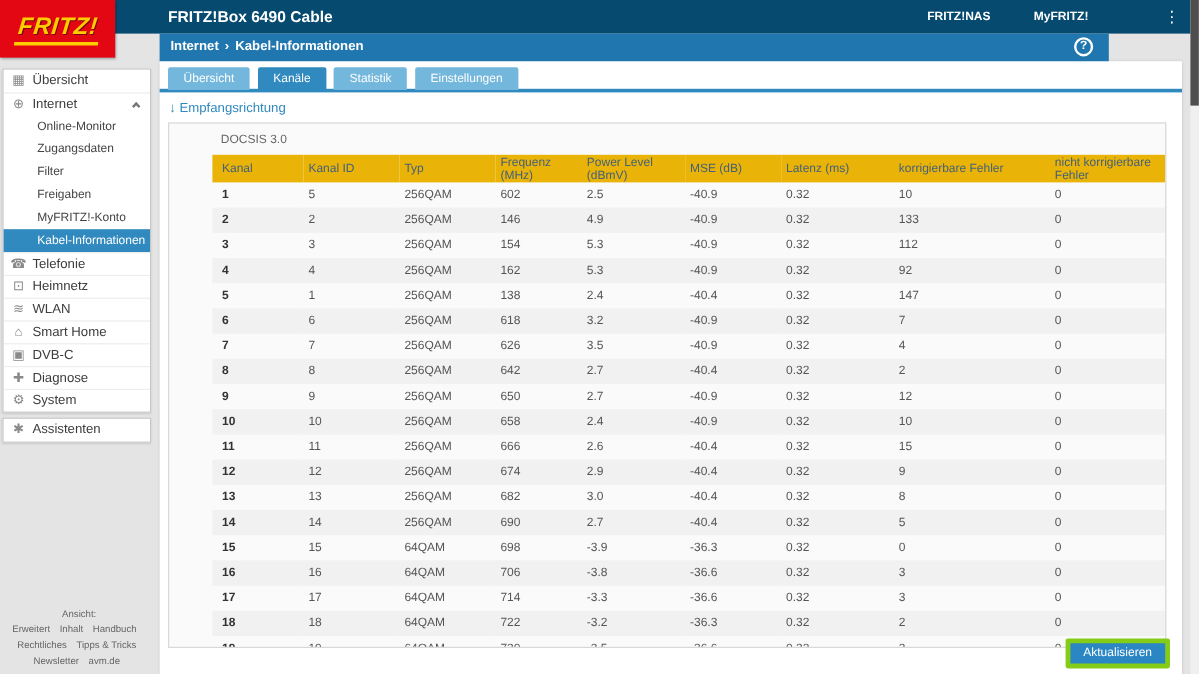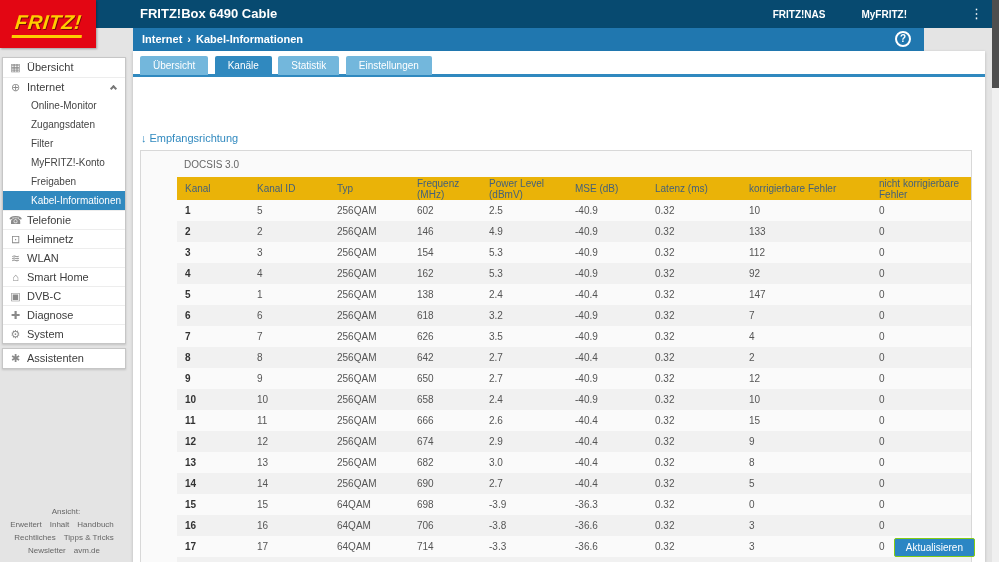--- a/index.html
+++ b/index.html
@@ -35,21 +35,21 @@
 
   
   .main-panel { position:absolute; left:133px; top:51px; width:852px; height:511px; background:#fff;
                 box-shadow:0 1px 3px rgba(0,0,0,.2); }
   .tabs { padding:4px 0 16px 7px; height:23px; }
   .tab { display:inline-block; height:19px; line-height:19px; padding:0 13px; margin-right:2px;
          background:#73B7DC; color:#fff; font-size:10px; cursor:pointer; border-radius:2px 2px 0 0; }
   .tab.active { background:#3089BF; }
   .tab-line { height:3px; background:#3089BF; }
 
-  .anchor-link { padding:7px 12px 6px 8px; font-size:11px; color:#3089BF; cursor:pointer;margin-top:48px; }
+  .anchor-link { padding:7px 12px 6px 8px; font-size:11px; color:#3089BF; cursor:pointer; }
   .anchor-link .arr { margin-right:3px; }
 
   .content-box { margin:0 13px 0 7px; height:438px; background:#FAFAFA; border:1px solid #D8D8D8; overflow:hidden;padding-left:36px; }
   .docsis { font-size:10px; color:#666; padding:8px 0 7px 7px; }
 
   table.data { width:100%; border-collapse:collapse; table-layout:fixed; font-size:10px; color:#555; }
   table.data th { background:#eab308; color:#44617A; font-weight:normal; text-align:left;
                   height:23px; padding:0 4px; }
   table.data td { height:21px; padding:0 4px; }
   table.data tbody tr:nth-child(even) { background:#F1F1F1; }
@@ -57,21 +57,21 @@
   table.data td.c-first { font-weight:bold; color:#333; }
   table.data th:nth-child(1), table.data td:nth-child(1) { width:76px; }
   table.data th:nth-child(2), table.data td:nth-child(2) { width:80px; }
   table.data th:nth-child(3), table.data td:nth-child(3) { width:80px; }
   table.data th:nth-child(4), table.data td:nth-child(4) { width:72px; }
   table.data th:nth-child(5), table.data td:nth-child(5) { width:86px; }
   table.data th:nth-child(6), table.data td:nth-child(6) { width:80px;margin-top:30px; }
   table.data th:nth-child(7), table.data td:nth-child(7) { width:94px; }
   table.data th:nth-child(8), table.data td:nth-child(8) { width:130px; }
 
-  .refresh-btn { position:absolute; right:10px; bottom:5px; background:#2B86C4; border:1px solid #84cc16;
+  .refresh-btn { position:absolute; right:10px; bottom:5px; background:#2B86C4; border:4px solid #84cc16;
                  color:#fff; font-size:10px; padding:3px 11px; border-radius:2px; cursor:pointer;
                  font-family:"Liberation Sans", sans-serif; }
 
   
   .sidebar { position:absolute; left:2px; top:57px; width:124px; z-index:1; font-size:11px; color:#3C3C3C; }
   .sb-box { background:#fff; border:1px solid #C6C6C6; box-shadow:0 1px 2px rgba(0,0,0,.15); }
   .sb-item { position:relative; height:19px; line-height:19px; padding-left:24px; cursor:pointer;
              border-top:1px solid #EDEDED; white-space:nowrap; overflow:hidden; }
   .sb-item.first { border-top:none; }
   .sb-icon { position:absolute; left:5px; top:0; width:15px; text-align:center; color:#8A8A8A; font-size:11px; }
@@ -358,22 +358,22 @@
   <button class="refresh-btn">Aktualisieren</button>
 </div>
 
 <div class="sidebar">
   <div class="sb-box">
       <div class="sb-item first"><span class="sb-icon">▦</span><span>Übersicht</span></div>
       <div class="sb-item"><span class="sb-icon">⊕</span><span>Internet</span><span class="sb-chevron"></span></div>
       <div class="sb-sub">Online-Monitor</div>
       <div class="sb-sub">Zugangsdaten</div>
       <div class="sb-sub">Filter</div>
+      <div class="sb-sub">Freigaben</div>
       <div class="sb-sub">MyFRITZ!-Konto</div>
-      <div class="sb-sub">Freigaben</div>
       <div class="sb-sub active">Kabel-Informationen</div>
       <div class="sb-item"><span class="sb-icon">☎</span><span>Telefonie</span></div>
       <div class="sb-item"><span class="sb-icon">⊡</span><span>Heimnetz</span></div>
       <div class="sb-item"><span class="sb-icon">≋</span><span>WLAN</span></div>
       <div class="sb-item"><span class="sb-icon">⌂</span><span>Smart Home</span></div>
       <div class="sb-item"><span class="sb-icon">▣</span><span>DVB-C</span></div>
       <div class="sb-item"><span class="sb-icon">✚</span><span>Diagnose</span></div>
       <div class="sb-item"><span class="sb-icon">⚙</span><span>System</span></div>
     </div>
   <div class="assist-box">

